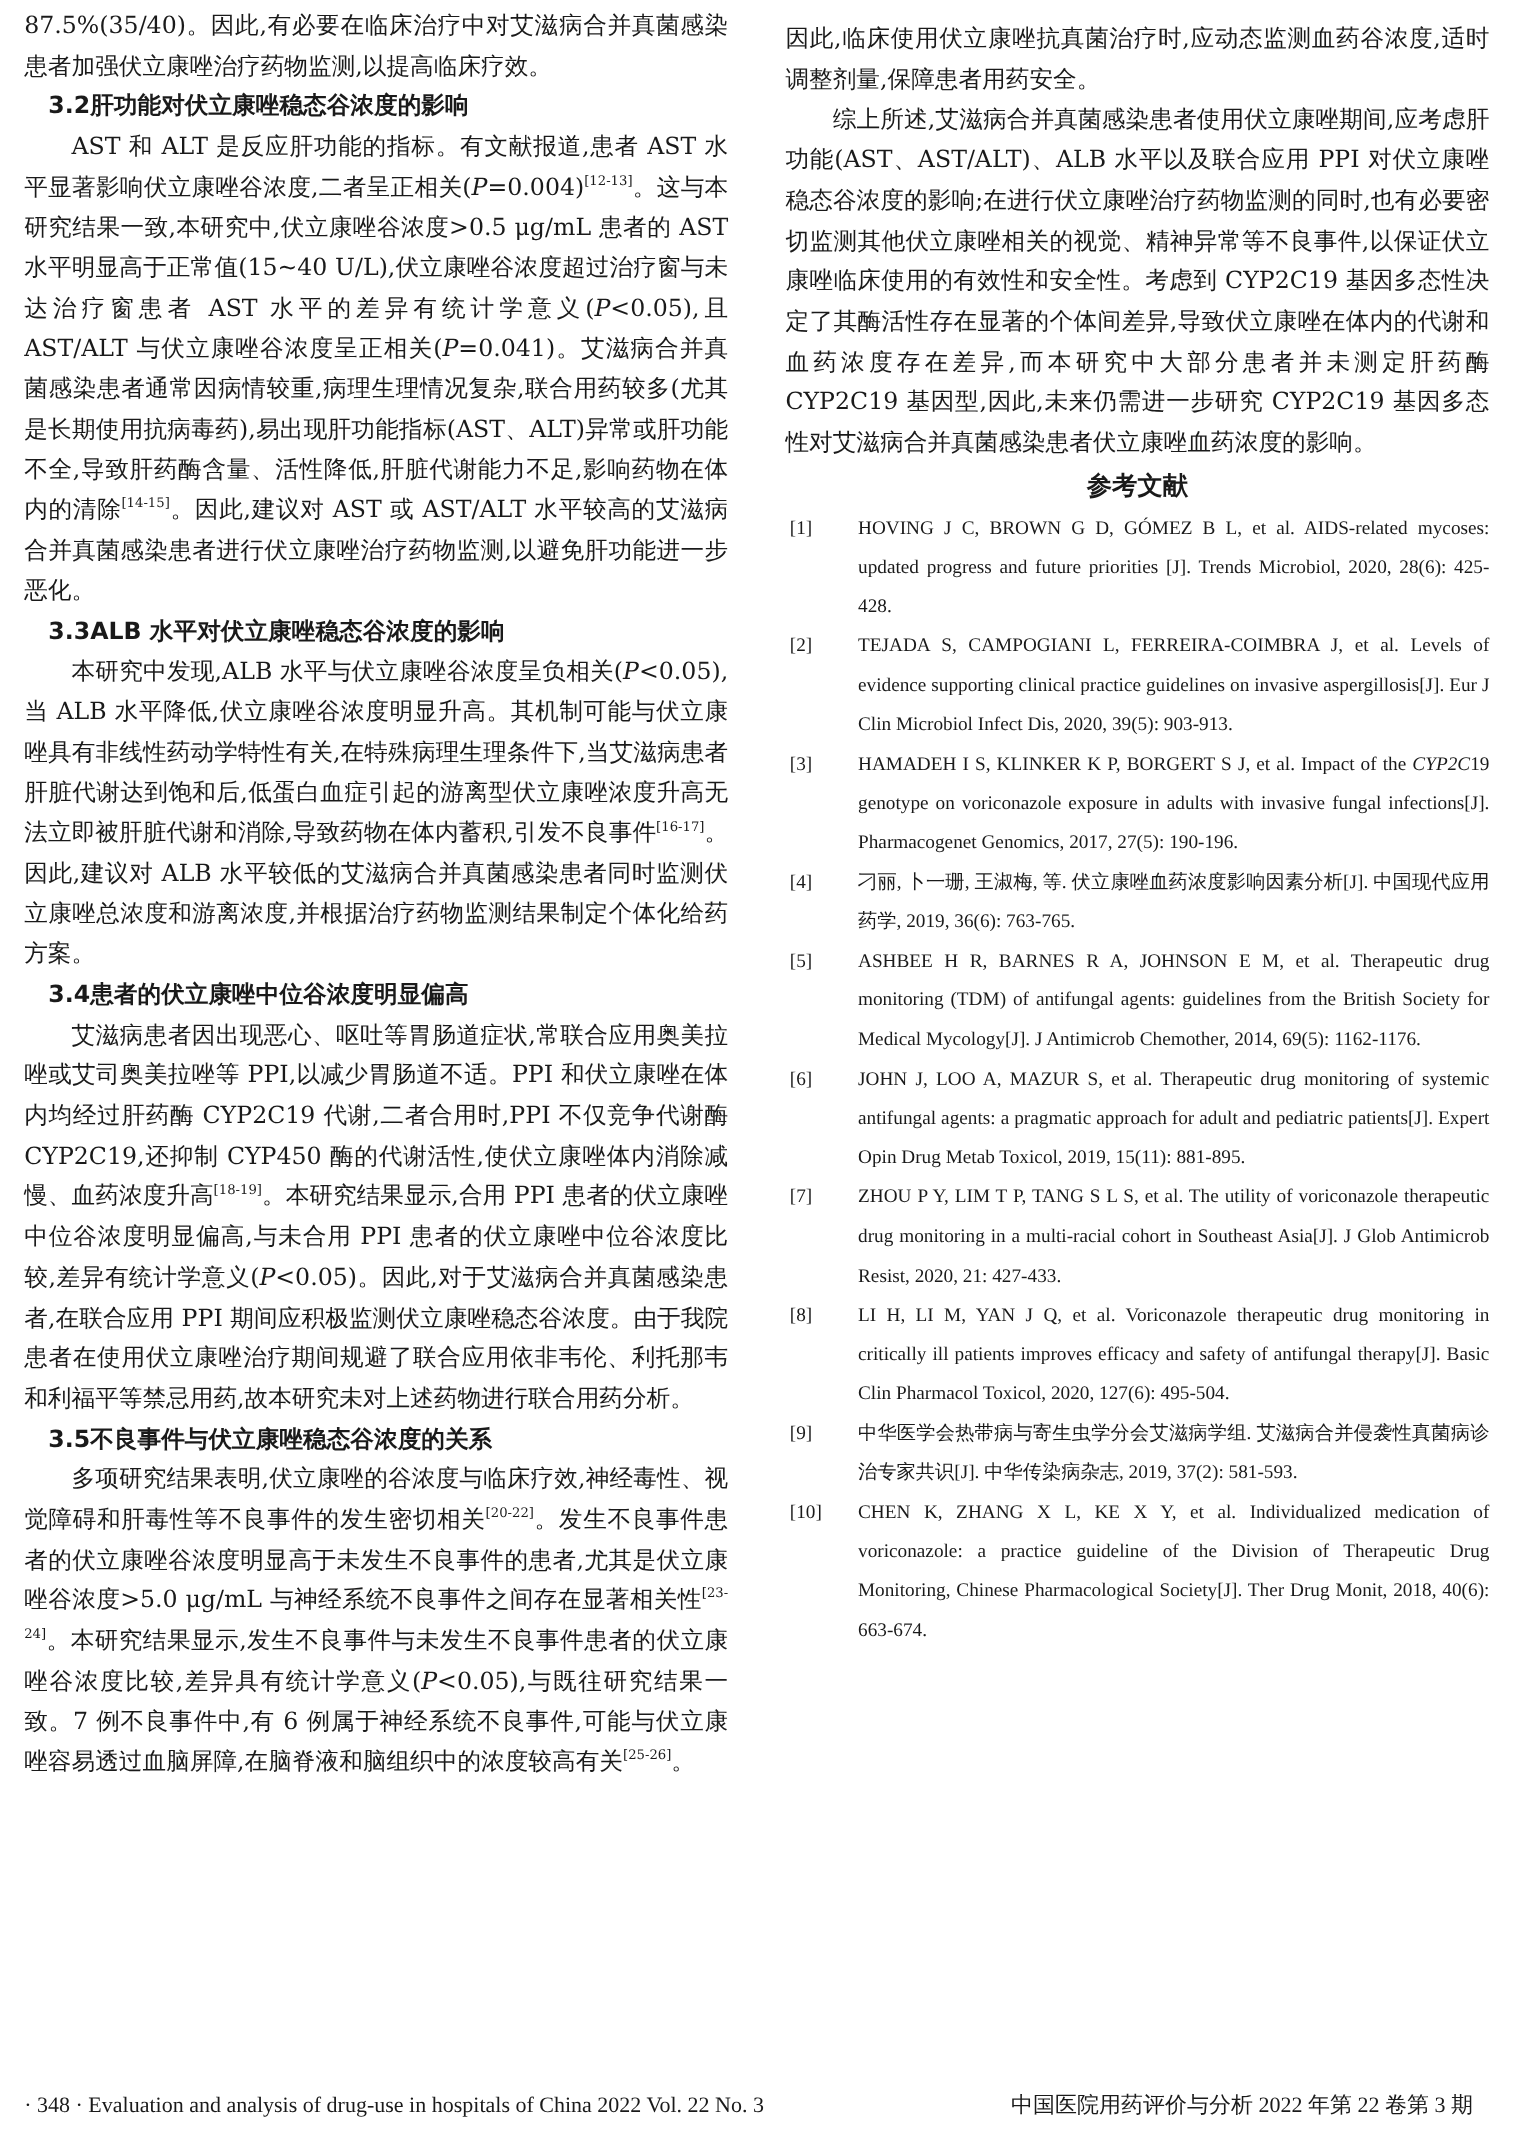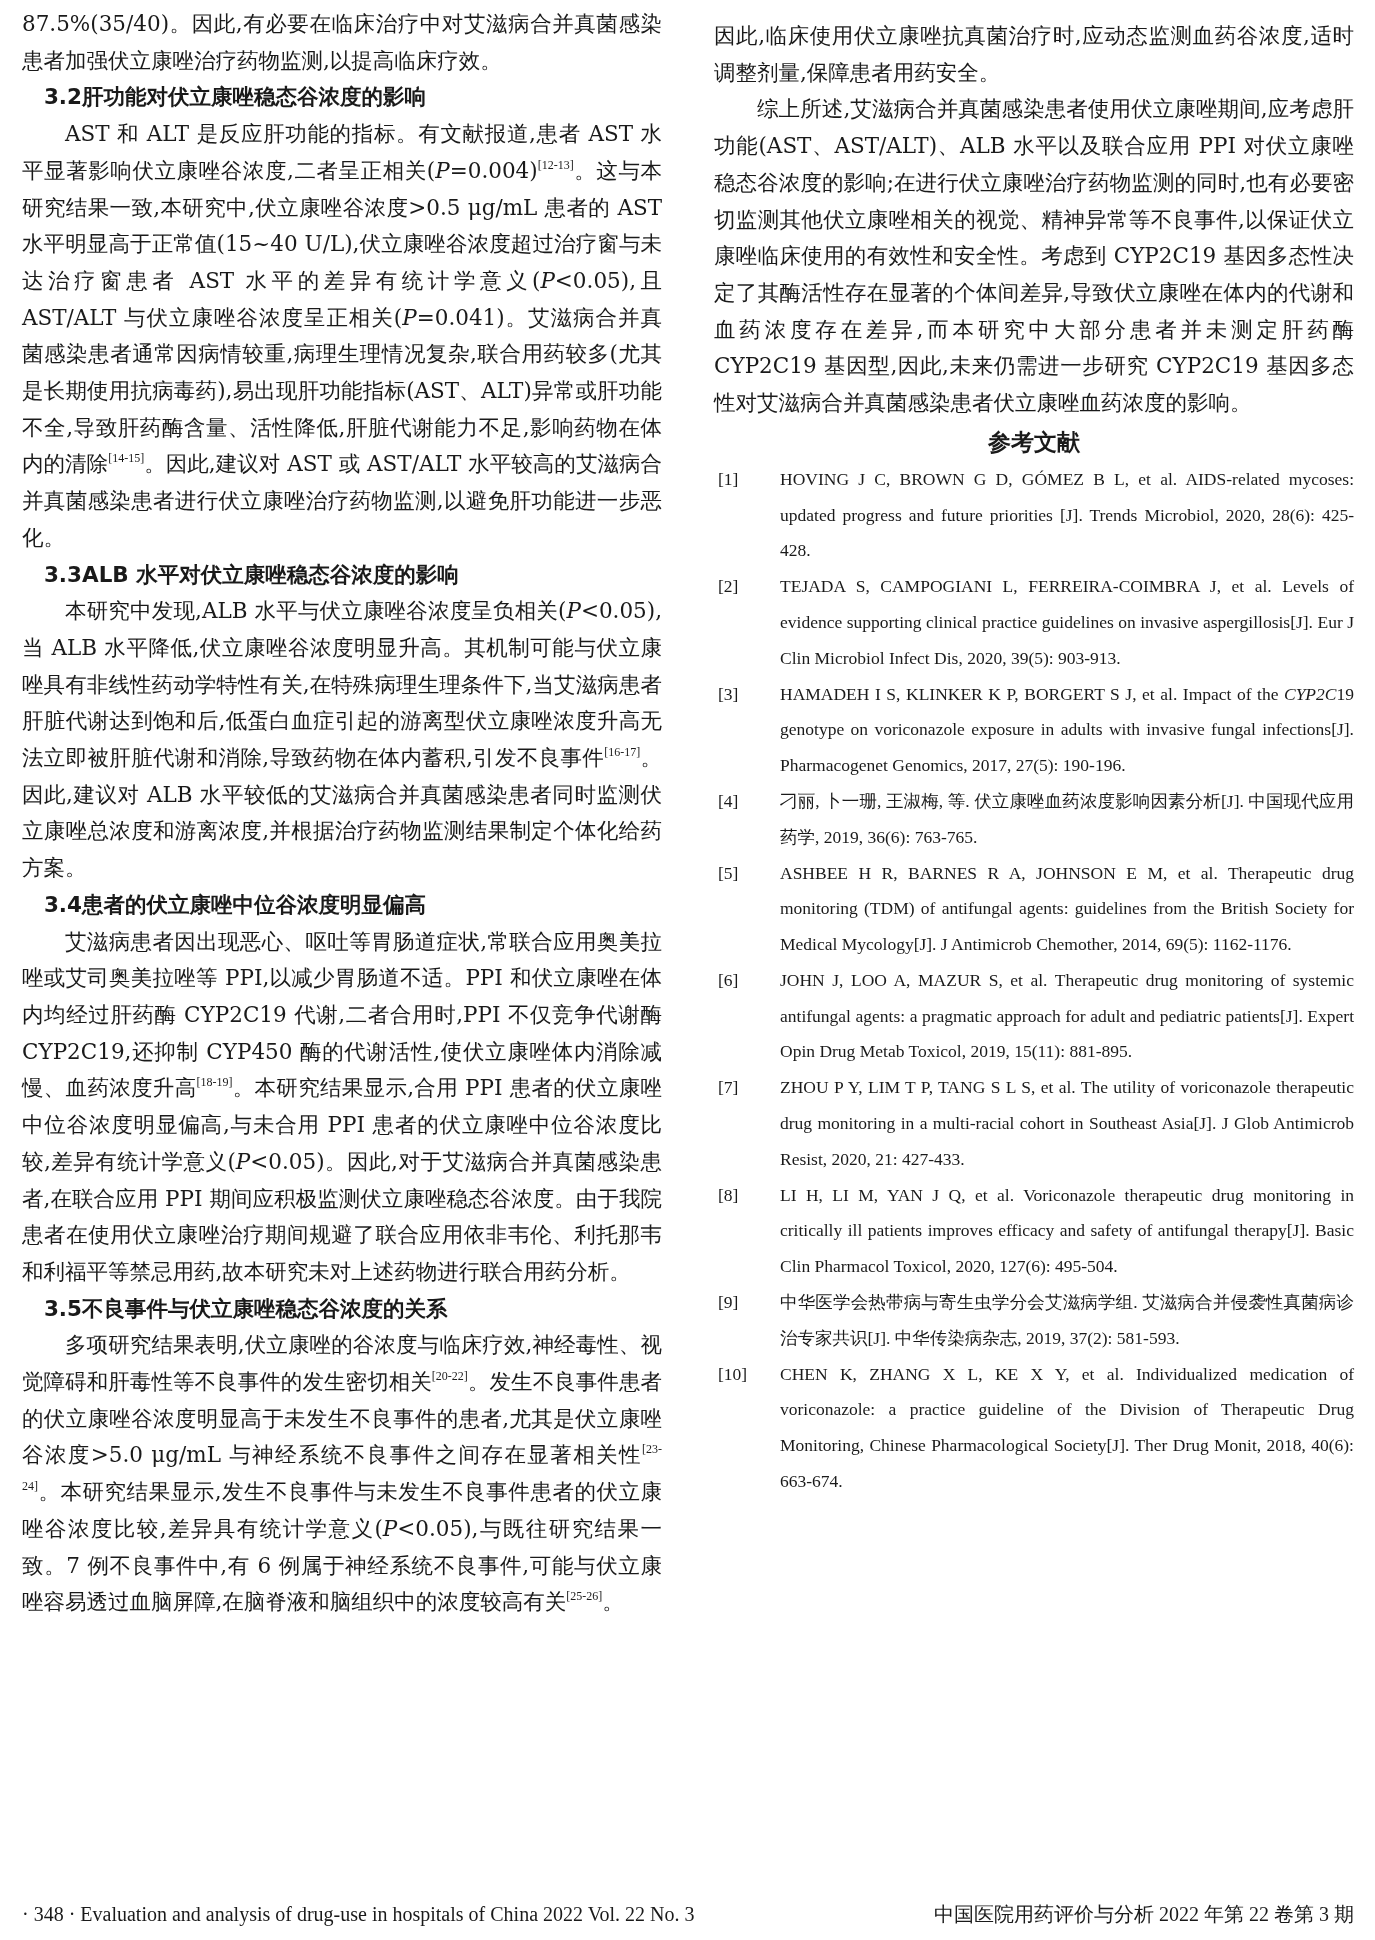--- a/index.html
+++ b/index.html
@@ -19,35 +19,35 @@
   h3 {
     margin: 0; font-size: 21.5px; line-height: 36.7px; font-weight: bold;
     font-family: "DejaVu Sans", "Liberation Sans", sans-serif;
   }
   h3 .num { display: inline-block; width: 60px; text-align: right; }
   h2.refs-title {
     margin: 0; font-size: 23px; line-height: 40px; font-weight: bold;
     font-family: "DejaVu Sans", "Liberation Sans", sans-serif;
     text-align: center;
   }
-  sup { font-size: 12px; line-height: 0; vertical-align: 9px; font-family: Liberation Serif, serif; }
+  sup { font-size: 12px; line-height: 0; vertical-align: 9px; }
   .refs { margin: 0; padding: 0; list-style: none; }
   .ref {
     position: relative; padding-left: 66px;
     font-size: 17.5px; line-height: 35.8px; text-align: justify;
     font-family: "Liberation Serif", "DejaVu Serif", serif;
   }
   .ref .rnum { position: absolute; left: 4px; top: 0; }
   .footer {
     position: absolute; top: 1900px; left: 22px; width: 1332px;
     font-size: 20px; line-height: 28px;
     font-family: "Liberation Serif", "DejaVu Serif", serif;
   }
   .footer .f-left { position: absolute; left: 0; }
-  .footer .f-right { position: absolute; right: 0; }
+  .footer .f-right { position: absolute; right: 15px; }
   i { font-style: italic; }
 </style>
 </head>
 <body>
 
 <div class="col left">
   <p>87.5%(35/40)。因此,有必要在临床治疗中对艾滋病合并真菌感染患者加强伏立康唑治疗药物监测,以提高临床疗效。</p>
 
   <h3><span class="num">3.2</span><span>肝功能对伏立康唑稳态谷浓度的影响</span></h3>
   <p class="indent"><span>AST 和 ALT 是反应肝功能的指标。有文献报道,患者 AST 水平显著影响伏立康唑谷浓度,二者呈正相关(</span><i>P</i><span>=0.004)</span><sup>[12-13]</sup><span>。这与本研究结果一致,本研究中,伏立康唑谷浓度&gt;0.5 μg/mL 患者的 AST 水平明显高于正常值(15~40 U/L),伏立康唑谷浓度超过治疗窗与未达治疗窗患者 AST 水平的差异有统计学意义(</span><i>P</i><span>&lt;0.05),且 AST/ALT 与伏立康唑谷浓度呈正相关(</span><i>P</i><span>=0.041)。艾滋病合并真菌感染患者通常因病情较重,病理生理情况复杂,联合用药较多(尤其是长期使用抗病毒药),易出现肝功能指标(AST、ALT)异常或肝功能不全,导致肝药酶含量、活性降低,肝脏代谢能力不足,影响药物在体内的清除</span><sup>[14-15]</sup><span>。因此,建议对 AST 或 AST/ALT 水平较高的艾滋病合并真菌感染患者进行伏立康唑治疗药物监测,以避免肝功能进一步恶化。</span></p>

